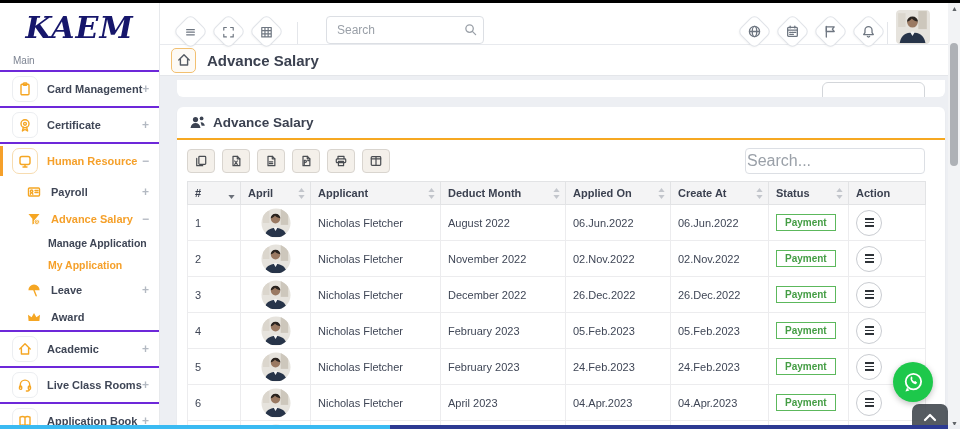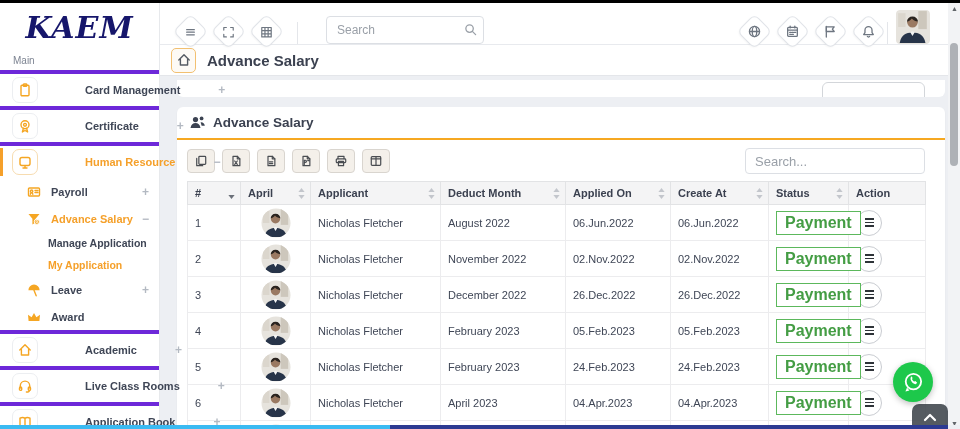--- a/index.html
+++ b/index.html
@@ -7,21 +7,21 @@
   .abs { position:absolute; }
 
   
   #top-strip { left:0; top:0; width:960px; height:3px; background:#000; z-index:60; }
 
   
   #sidebar { left:0; top:3px; width:160px; height:426px; background:#fff; border-right:1px solid #e7e9ec; z-index:30; }
   #logo { display:block; text-align:center; padding-top:7px; font-family:"DejaVu Serif", serif; font-style:italic; font-weight:bold; font-size:30px; color:#16166b; letter-spacing:1px; }
   #side-section { margin:10px 0 4px 13px; font-size:10px; color:#7d8492; }
   .side-item { display:flex; align-items:center; cursor:pointer; position:relative; padding-right:10px; }
-  .side-item.div { border-top:4px solid #6d28d9;gap:38px; }
+  .side-item.div { border-top:2px solid #6d28d9; }
   .side-item.l0 { height:36px; padding-left:12px; }
   .side-item.l1 { height:27px; padding-left:26px; }
   .side-item.l2 { height:22px; padding-left:48px; }
   .icon-box { width:26px; height:26px; border:1px solid #eceef1; border-radius:7px; display:flex; align-items:center; justify-content:center; color:#f5a623; background:#fff; flex:0 0 26px; }
   .l1 .plain-ic { width:16px; display:flex; justify-content:center; color:#f5a623; flex:0 0 16px; }
   .side-label { font-size:11px; font-weight:bold; color:#3f4656; margin-left:9px; white-space:nowrap; }
   .l2 .side-label { margin-left:0; font-size:10.5px; }
   .side-item.active .side-label { color:#f5a02a; }
   .side-item.active .icon-box { border-color:#f7dcb0; }
   .side-item.bar::before { content:""; position:absolute; left:0; top:2px; bottom:2px; width:3px; background:#f5a02a; }
@@ -50,28 +50,28 @@
   #content { left:160px; top:76px; width:788px; height:353px; background:#edeff3; z-index:5; }
   #partial-card { position:absolute; left:17px; top:4px; width:768px; height:17px; background:#fff; border-radius:0 0 6px 6px; overflow:hidden; }
   #partial-frag { position:absolute; right:20px; top:2px; width:103px; height:24px; border:1px solid #d3d6da; border-radius:6px; background:#fff; }
 
   #panel { position:absolute; left:17px; top:31px; width:768px; height:322px; background:#fff; border-radius:6px 6px 0 0; box-shadow:0 1px 2px rgba(0,0,0,.05); }
   #panel-header { height:33px; display:flex; align-items:center; padding-left:12px; border-bottom:2px solid #f6a821; color:#3b4150; }
   #panel-title { font-size:13.5px; font-weight:bold; margin-left:7px; }
   #panel-toolbar { position:absolute; left:10px; right:20px; top:41px; height:26px; display:flex; align-items:center; }
   .exp-btn { width:28px; height:24px; background:#f4f0ea; border:1px solid #d9d5cf; border-radius:4px; display:flex; align-items:center; justify-content:center; color:#4a4d52; margin-right:7px; cursor:pointer; }
   #panel-search { margin-left:auto; }
-  #panel-search input { width:180px; height:26px; border:1px solid #dcdfe4; border-radius:4px; padding:0 9px; font-size:13px; color:#444; outline:none; }
+  #panel-search input { width:180px; height:26px; border:1px solid #dcdfe4; border-radius:4px; padding:0 1px; font-size:16px; color:#444; outline:none; }
 
   
   #grid { position:absolute; left:10px; top:74px; width:738px; border-collapse:collapse; table-layout:fixed; }
   #grid th { background:#f4f4f5; border:1px solid #e2e3e5; font-size:11px; font-weight:bold; color:#3b4150; text-align:left; height:23px; padding:0 7px; position:relative; cursor:pointer; }
   #grid td { background:#fff; border:1px solid #ececee; font-size:11px; color:#3f4656; height:36px; padding:0 7px; vertical-align:middle; }
   .sort-ic { position:absolute; right:5px; top:6px; color:#b9bcc2; }
-  .badge { display:inline-block; border:1px solid #5cb85c; color:#449d44; font-size:16px; font-weight:bold; padding:2px 8px; border-radius:0; background:#fff; }
+  .badge { display:inline-block; border:1px solid #5cb85c; color:#449d44; font-size:10px; font-weight:bold; padding:2px 8px; border-radius:0; background:#fff; }
   .action-btn { width:26px; height:26px; border:1px solid #c9ccd1; border-radius:50%; background:#fff; display:flex; align-items:center; justify-content:center; cursor:pointer; }
   .action-btn .bars { display:flex; flex-direction:column; gap:2px; }
   .action-btn .bars i { display:block; width:9px; height:1.6px; background:#2e3338; }
   .photo-wrap { display:flex; justify-content:center; }
 
   
   #vscroll { left:948px; top:3px; width:12px; height:426px; background:#f2f3f5; z-index:40; }
   #vthumb { position:absolute; left:2px; top:40px; width:8px; height:123px; background:#aeb1b6; border-radius:4px; }
   .varrow { position:absolute; left:3px; color:#606468; font-size:7px; }
   #hscroll { left:0; top:425px; width:960px; height:4px; z-index:55; background:#edeff3; }

